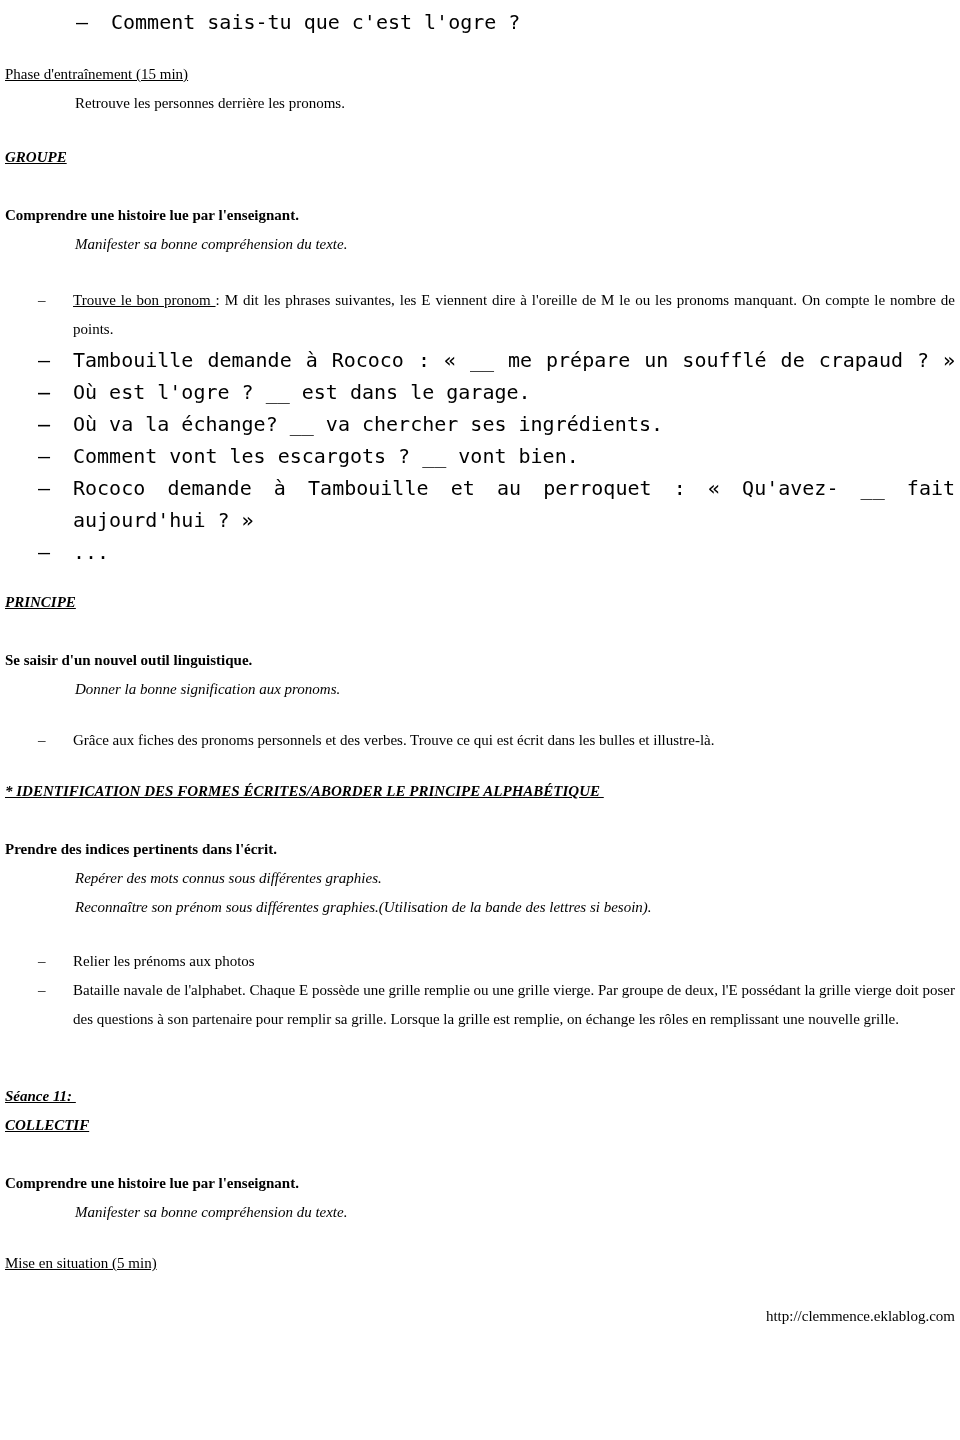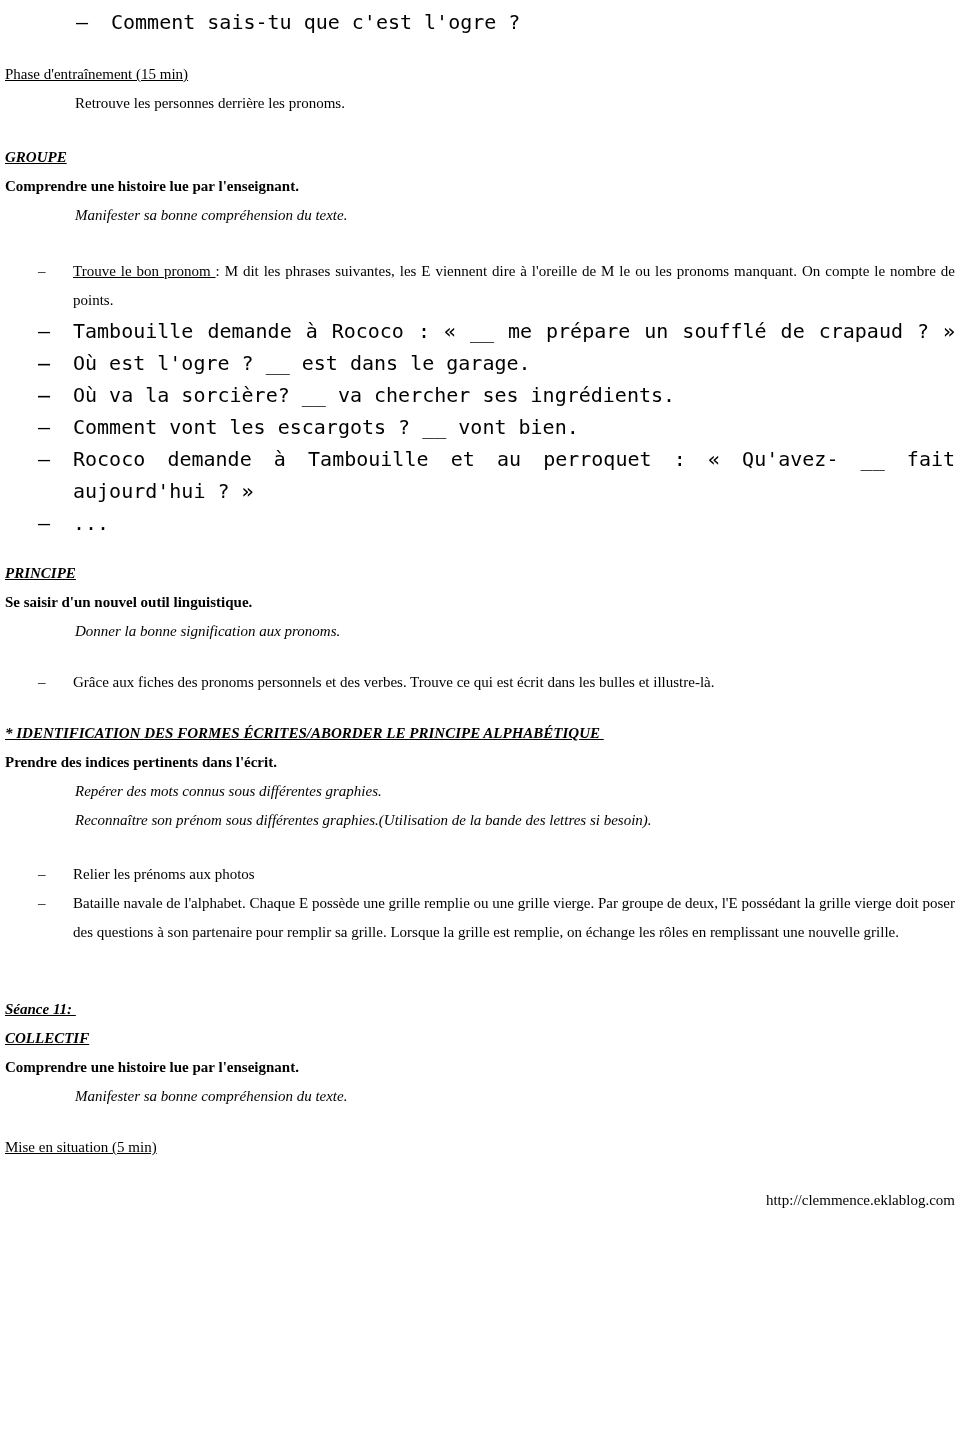--- a/index.html
+++ b/index.html
@@ -8,21 +8,21 @@
     width: 960px;
     height: 1440px;
     overflow: hidden;
     color: #000;
     font-family: "Liberation Serif", serif;
     padding: 6px 5px 0 5px;
     position: relative;
   }
   .serif { font-family: "Liberation Serif", serif; font-size: 15px; line-height: 29px; }
   .mono  { font-family: "DejaVu Sans Mono", monospace; font-size: 20px; line-height: 32px; }
-  .b  { font-weight: bold; }
+  .b  { font-weight: bold; margin-top: 29px; }
   .i  { font-style: italic; }
   .bi { font-weight: bold; font-style: italic; }
   .u  { text-decoration: underline; }
   .indent { margin-left: 70px; }
   .li { position: relative; margin-left: 68px; }
   .li > .dash { position: absolute; left: -35px; top: 0; }
   .li.deep { margin-left: 106px; }
   .just { text-align: justify; }
   .just-all { text-align: justify; text-align-last: justify; }
   .mt20 { margin-top: 20px; }
@@ -65,21 +65,21 @@
 </div>
 <div class="mono li">
   <span class="dash">–</span>
   <span>Où est l'ogre ? __ est dans le garage.</span>
 </div>
 <div class="mono li">
   <span class="dash">–</span>
 </div>
 <div class="mono li">
   <span class="dash">–</span>
-  <span>Où va la sorcière? __ va chercher ses ingrédients.</span>
+  <span>Où va la échange? __ va chercher ses ingrédients.</span>
 </div>
 <div class="mono li">
   <span class="dash">–</span>
   <span>Comment vont les escargots ? __ vont bien.</span>
 </div>
 <div class="mono li just">
   <span class="dash">–</span>
   <span>Rococo demande à Tambouille et au perroquet : « Qu'avez- __ fait aujourd'hui ? »</span>
 </div>
 <div class="mono li">

